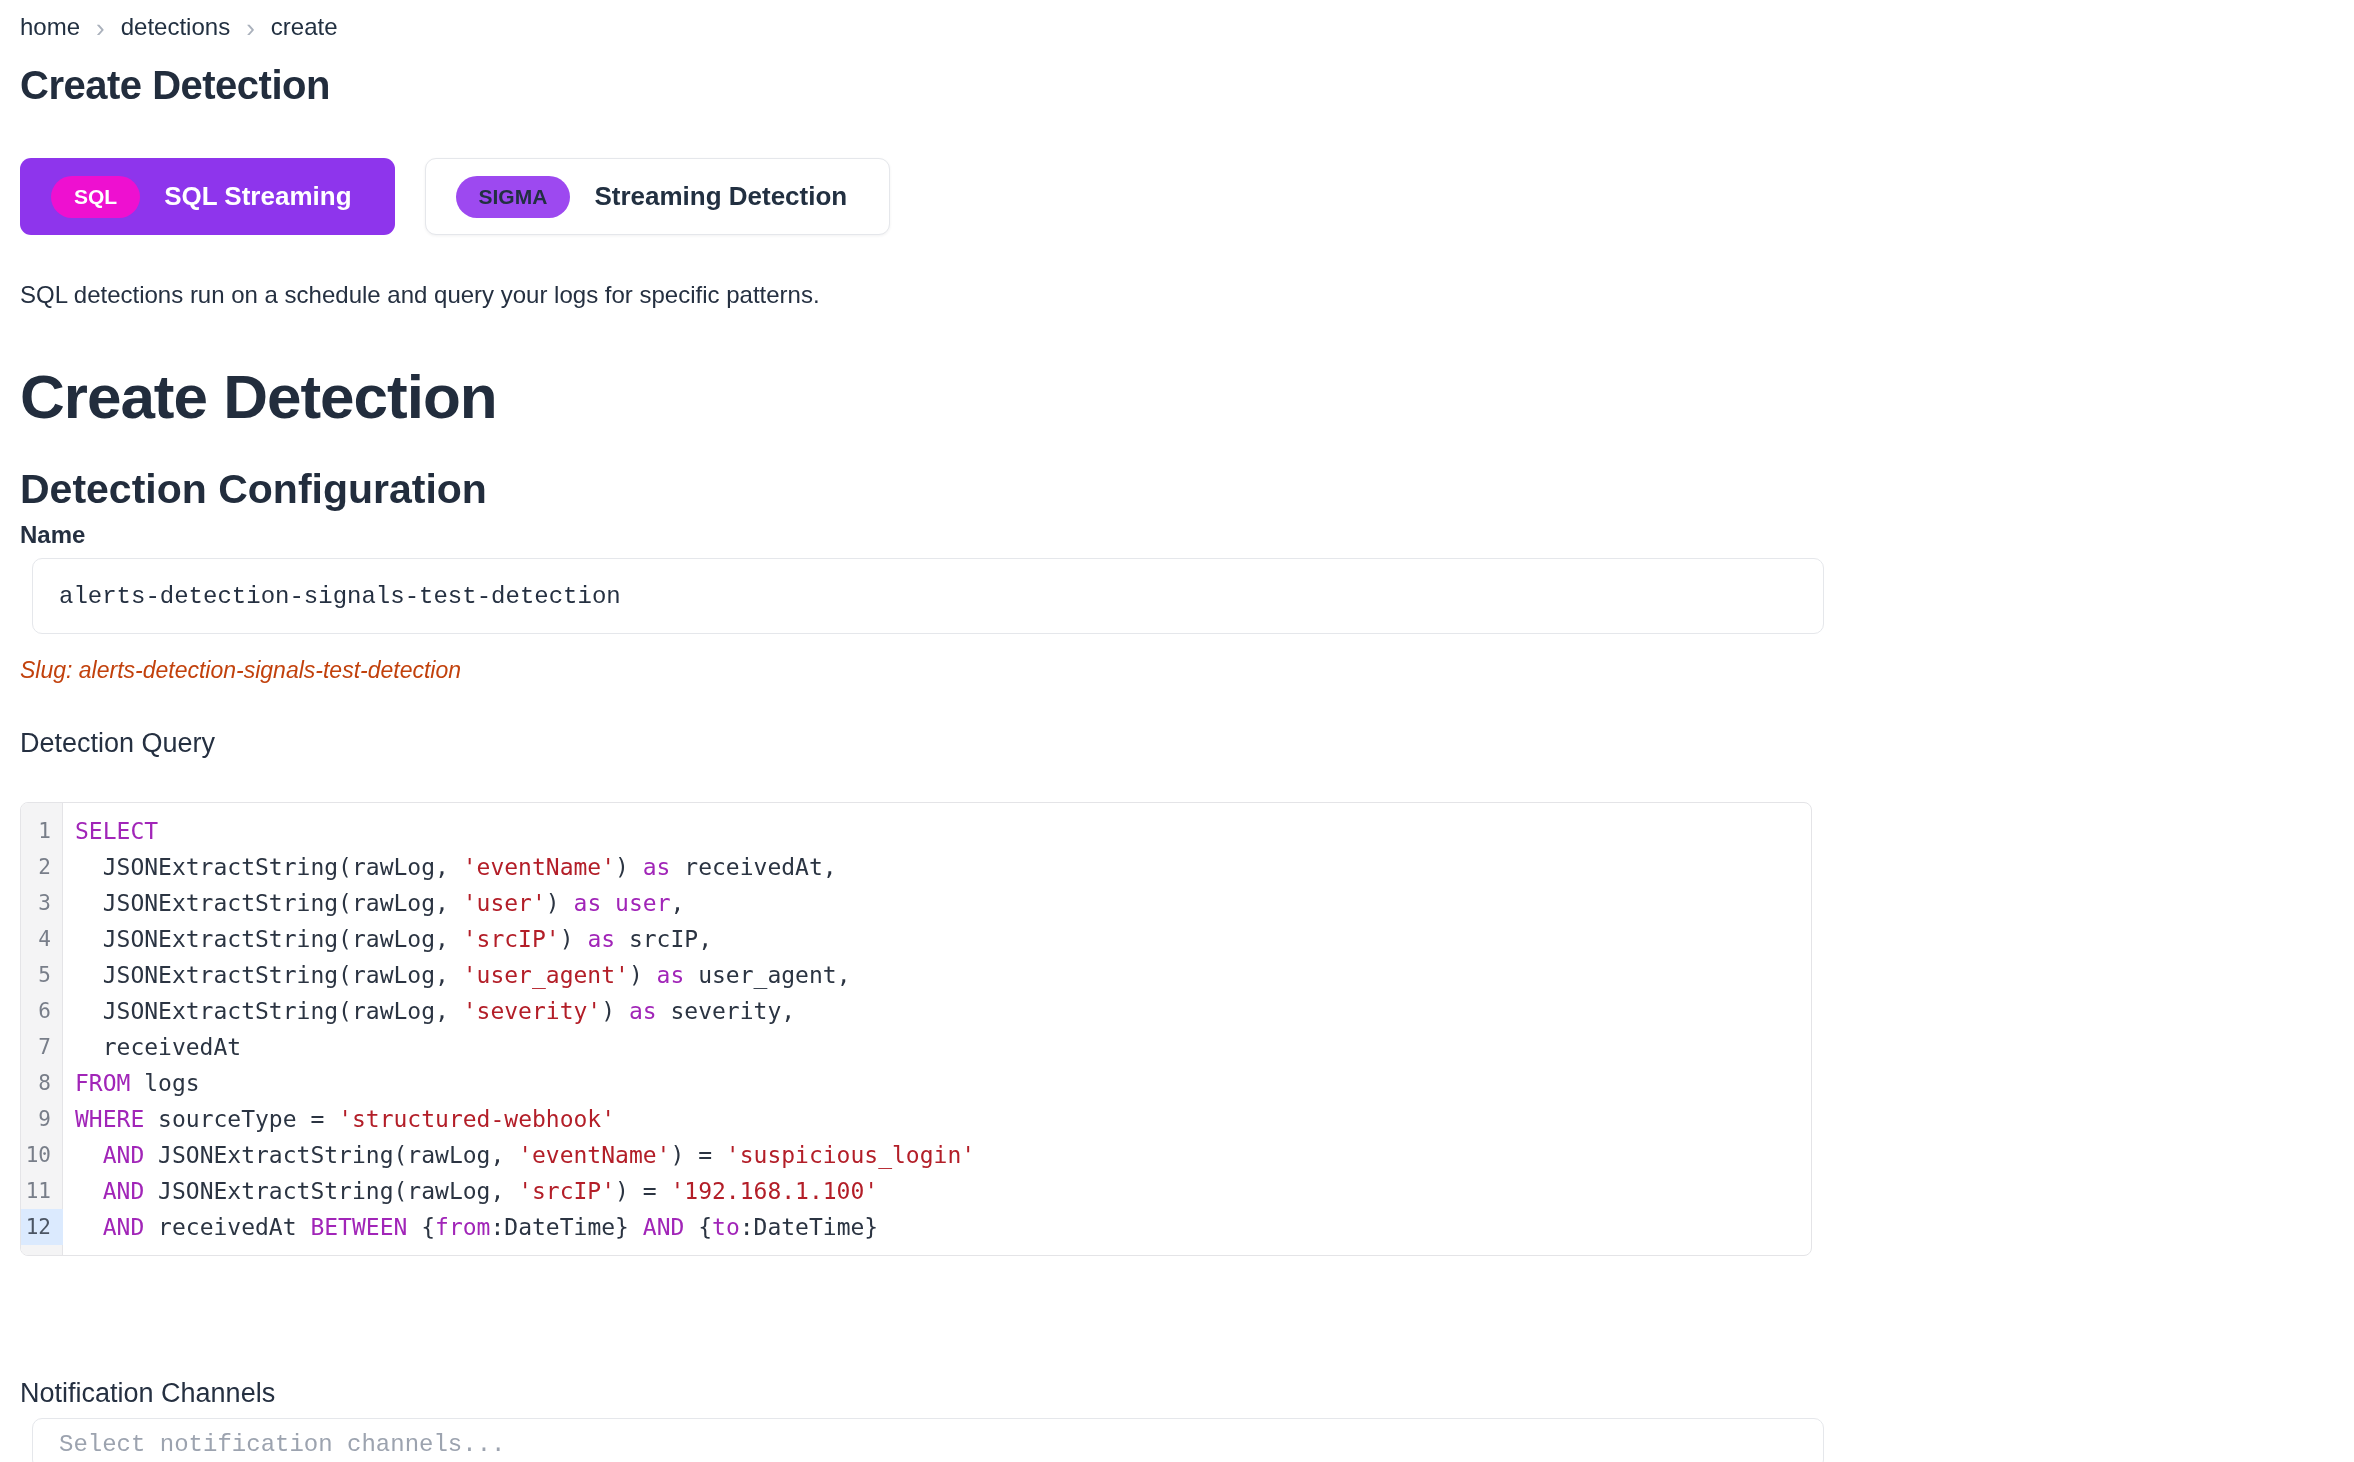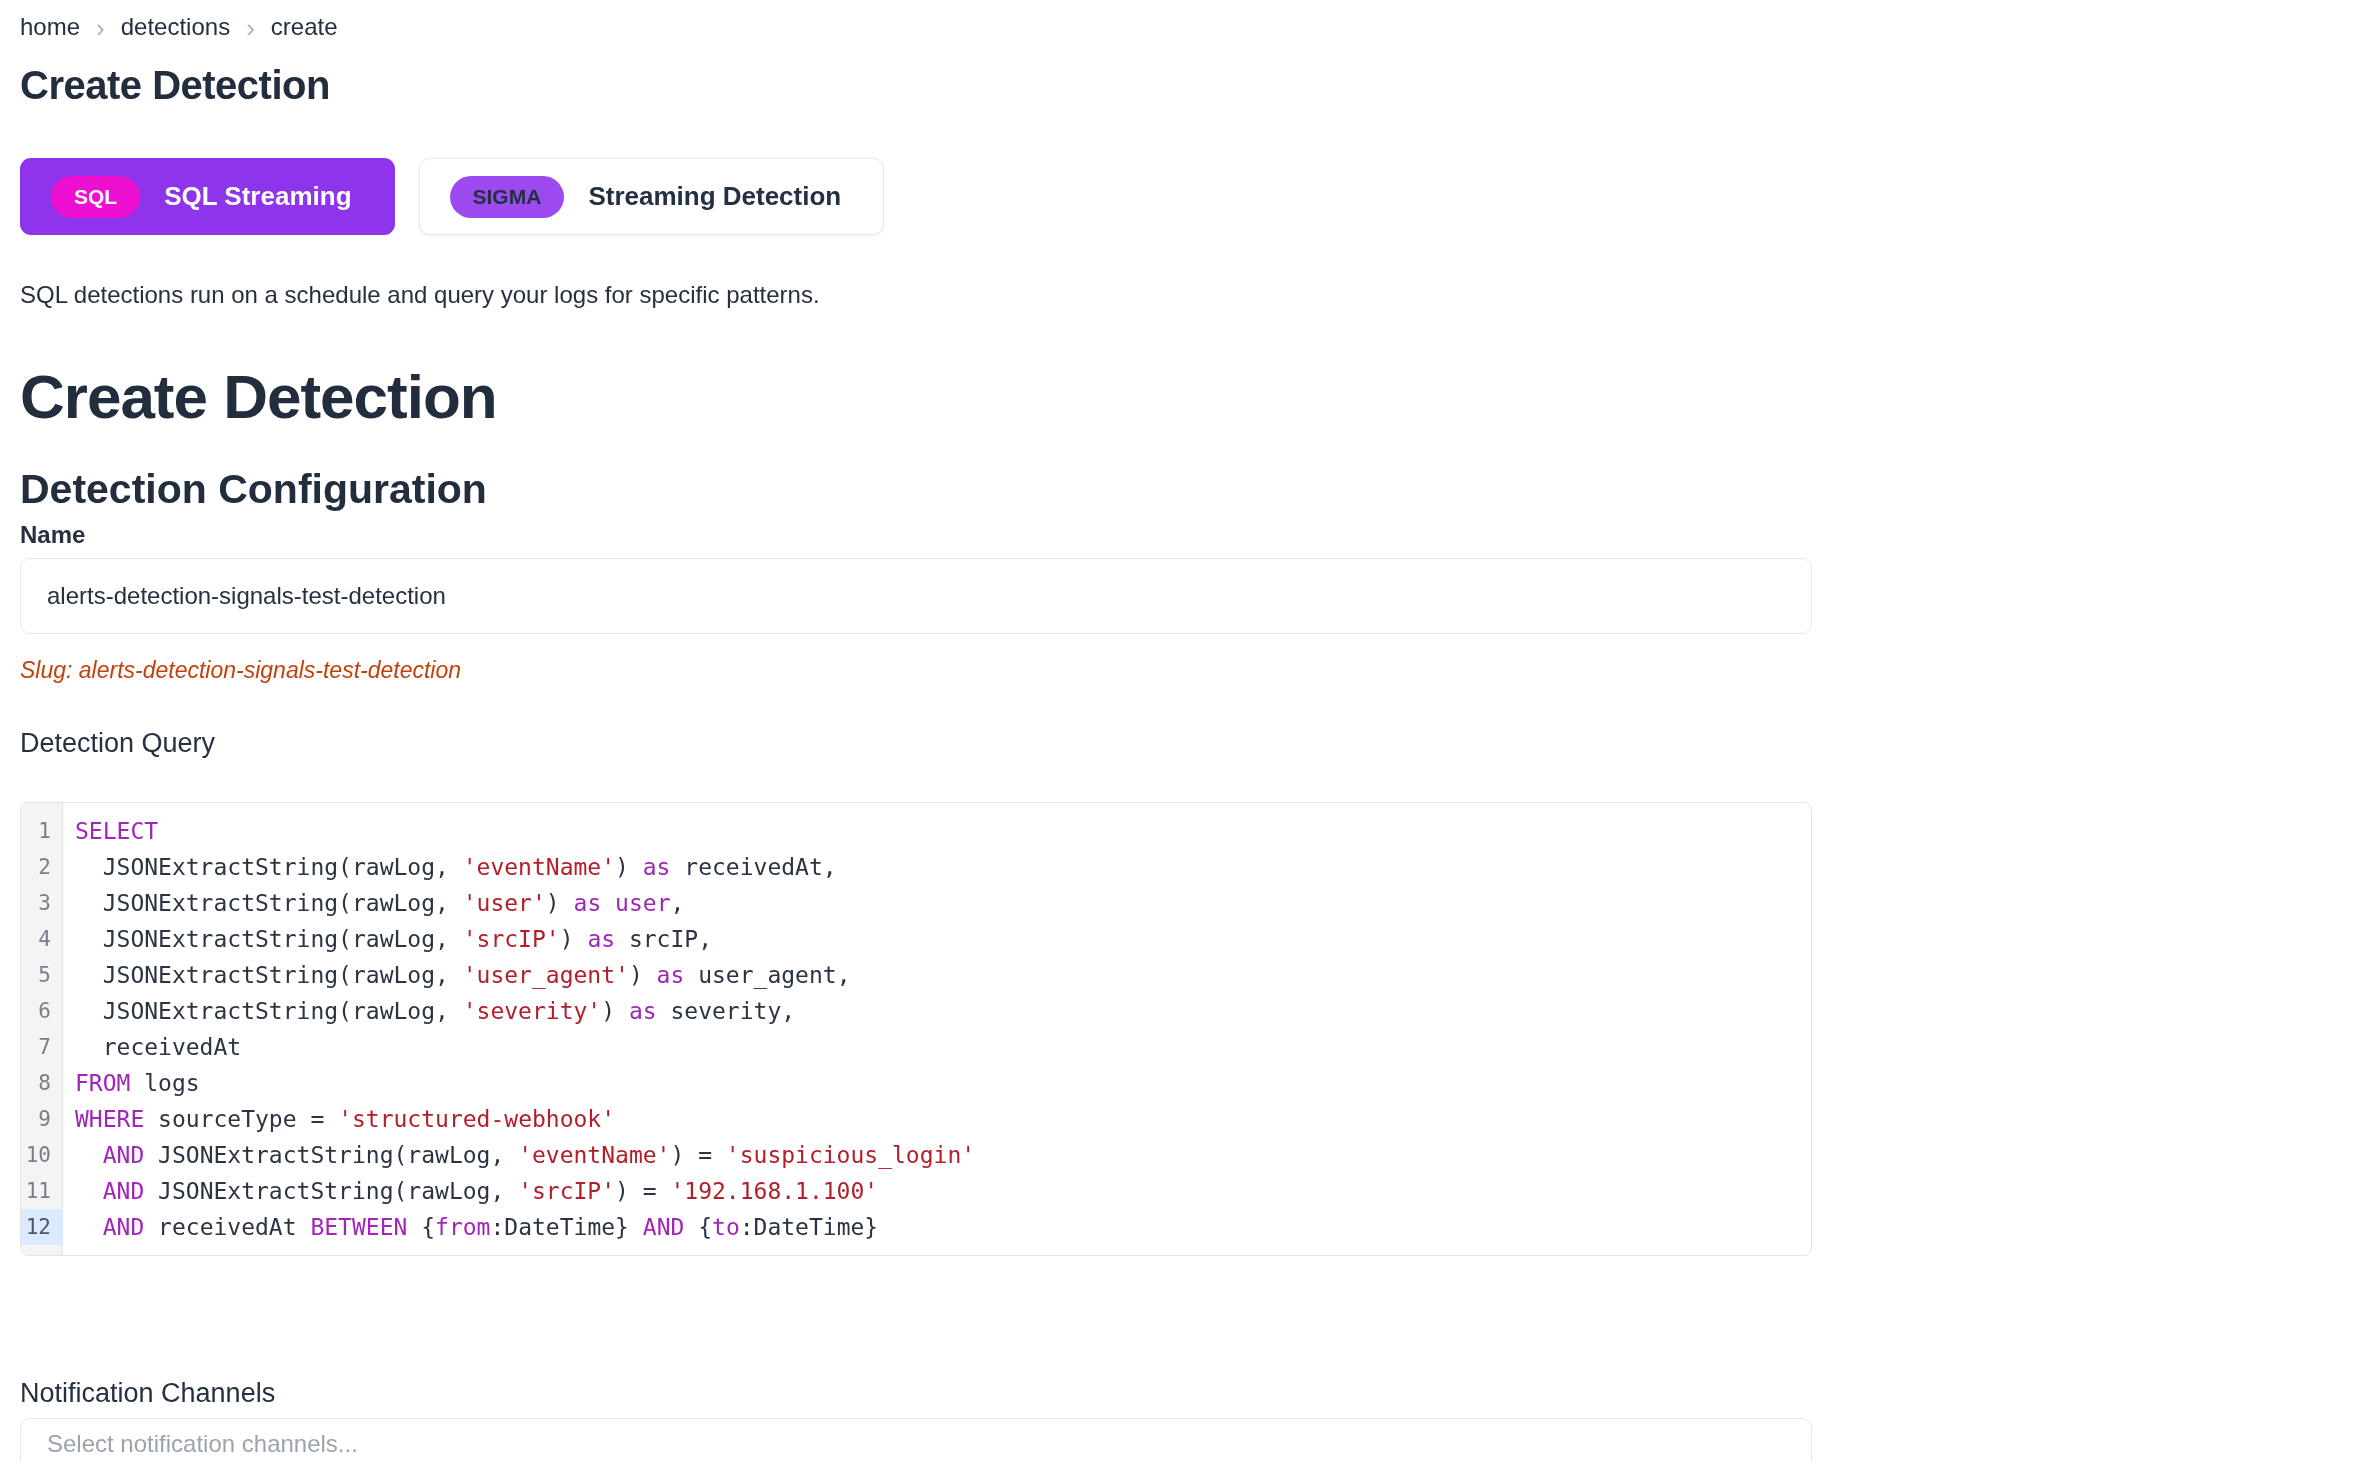--- a/index.html
+++ b/index.html
@@ -31,39 +31,39 @@
   .crumb{cursor:pointer}
   .crumb.current{cursor:default}
   .sep{color:#aab1bc;font-size:26px;line-height:26px;transform:translateY(-1px)}
 
   
   .h1-small{margin:18px 0 0;font-size:40px;line-height:50px;font-weight:800;letter-spacing:-.5px;color:#222d3d}
   .h1-big{margin:50px 0 0;font-size:62px;line-height:74px;font-weight:800;letter-spacing:-1px;color:#222d3d}
   .h2{margin:34px 0 0;font-size:41px;line-height:42px;font-weight:700;color:#222d3d}
 
   
-  .type-row{margin-top:48px;display:flex;gap:24px}
+  .type-row{margin-top:48px;display:flex;gap:30px}
   .type-btn{
     height:77px;border-radius:11px;display:flex;align-items:center;gap:24px;
     padding:0 42px 0 30px;font-size:26px;font-weight:700;cursor:pointer;
     border:1px solid transparent;background:#fff;font-family:inherit;color:#223041;
   }
   .type-btn.selected{background:var(--purple);color:#fff}
   .type-btn.plain{border:1px solid var(--border);box-shadow:0 1px 3px rgba(16,24,40,.06)}
   .badge{border-radius:999px;padding:9px 23px;font-size:21px;font-weight:700;line-height:24px}
   .type-btn.selected .badge{background:var(--magenta);color:#fff}
   .type-btn.plain .badge{background:var(--badge-purple);color:#223041}
 
   .desc{margin:44px 0 0;font-size:24px;line-height:31px}
 
   .field-label{margin:10px 0 8px;font-size:24px;line-height:30px;font-weight:700}
   .text-input{
     display:block;width:100%;height:76px;margin-top:6px;
     border:1px solid var(--border);border-radius:10px;background:#fff;
-    font-family:Liberation Sans, sans-serif;font-size:24px;color:var(--ink);padding:0 26px;outline:none;
+    font-family:Liberation Mono, monospace;font-size:24px;color:var(--ink);padding:0 26px;outline:none;margin-left:12px;
   }
   .text-input::placeholder{color:var(--muted)}
   .slug{margin:22px 0 0;font-size:23px;line-height:28px;font-style:italic;color:#c2410c}
   .label2{margin:42px 0 0;font-size:27px;line-height:34px;font-weight:400}
 
   
   .editor{
     margin-top:42px;position:relative;border:1px solid #e4e4e7;border-radius:8px;
     background:#fff;overflow:hidden;
     font-family:"DejaVu Sans Mono",monospace;font-size:23px;line-height:36px;

